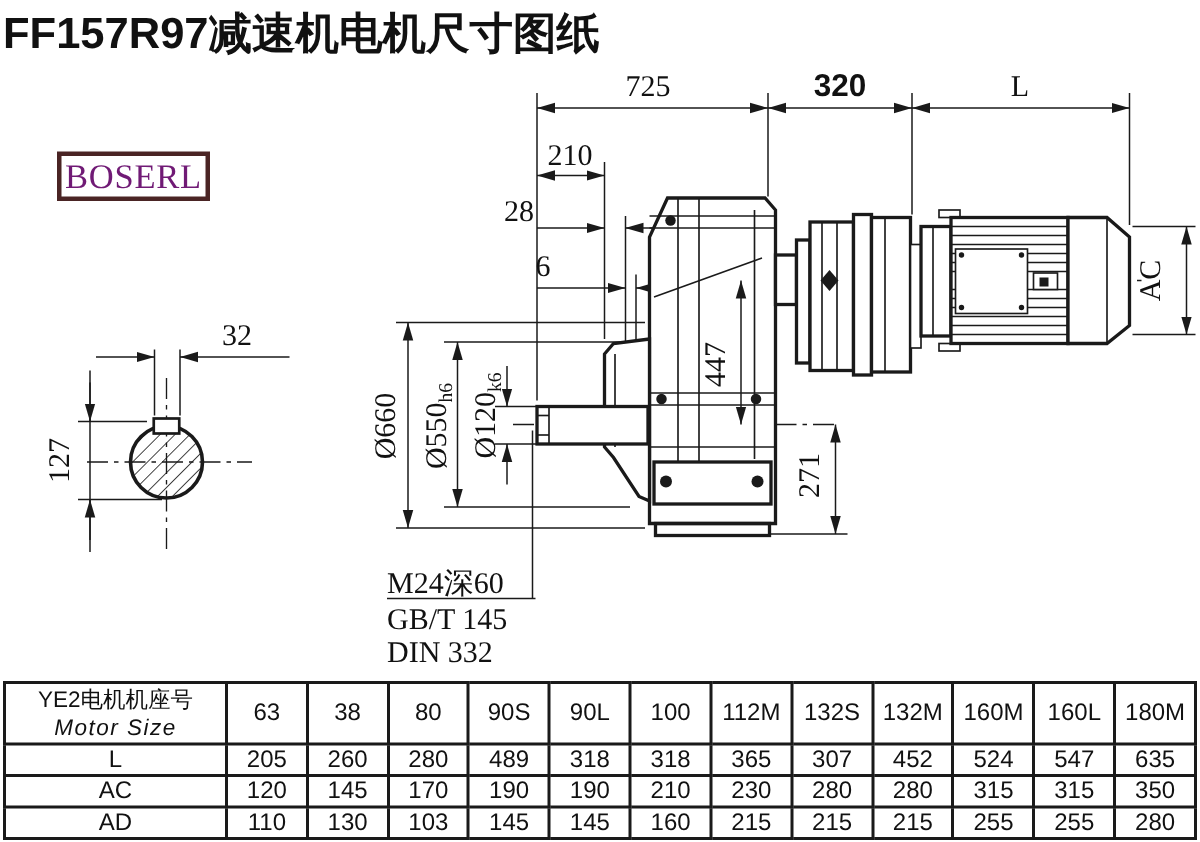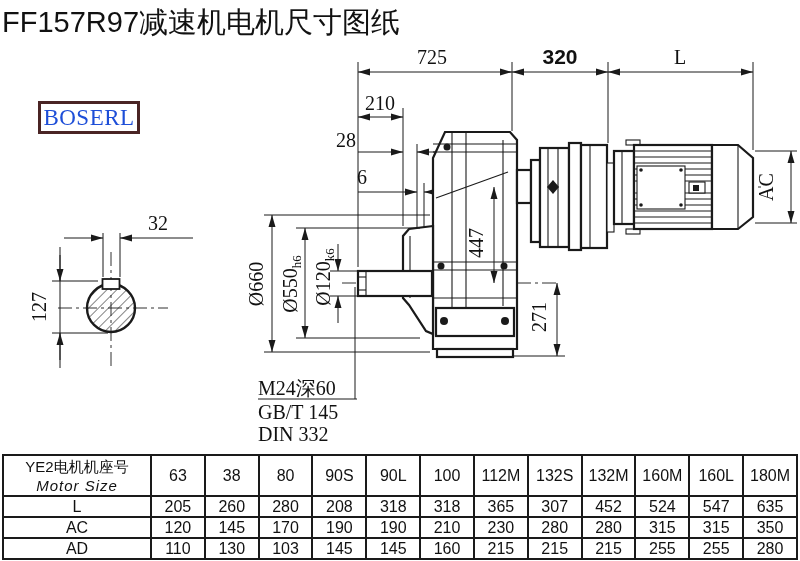--- a/index.html
+++ b/index.html
@@ -1,22 +1,22 @@
 <!DOCTYPE html>
 <html><head>
 <meta charset="utf-8">
 <style>
   html,body{margin:0;padding:0;background:#fff;}
   #stage{position:relative;width:800px;height:561px;background:#ffffff;overflow:hidden;
          font-family:"Liberation Sans",sans-serif;}
-  #title{position:absolute;left:2px;top:3px;font-size:29px;font-weight:400;color:#111;
+  #title{position:absolute;left:2px;top:3px;font-size:29px;font-weight:700;color:#111;
          letter-spacing:0px;white-space:nowrap;}
   #logo{position:absolute;left:38px;top:101px;width:96px;height:27px;border:3px solid #4a2424;
         display:flex;align-items:center;justify-content:center;}
-  #logo span{font-family:"Liberation Serif",serif;font-size:23px;color:#1d4ed8;letter-spacing:0.5px;}
+  #logo span{font-family:"Liberation Serif",serif;font-size:23px;color:#701a75;letter-spacing:0.5px;}
   svg{position:absolute;left:0;top:0;}
   
   .ol{fill:none;stroke:#1a1a1a;stroke-width:2.2;}
   .olf{fill:#ffffff;stroke:#1a1a1a;stroke-width:2.2;}
   .il{fill:none;stroke:#1a1a1a;stroke-width:1.1;}
   .ilf{fill:#ffffff;stroke:#1a1a1a;stroke-width:1.1;}
   .dl{fill:none;stroke:#1a1a1a;stroke-width:1;}
   .cl{fill:none;stroke:#1a1a1a;stroke-width:0.9;stroke-dasharray:14 4 3 4;}
   .dt{font-family:"Liberation Serif",serif;font-size:20px;fill:#111;}
   .dtb{font-family:"Liberation Sans",sans-serif;font-size:21px;font-weight:700;fill:#111;}
@@ -232,21 +232,21 @@
         <td>132M</td>
         <td>160M</td>
         <td>160L</td>
         <td>180M</td>
       </tr>
       <tr class="rw">
         <td class="c0">L</td>
         <td>205</td>
         <td>260</td>
         <td>280</td>
-        <td>208</td>
+        <td>489</td>
         <td>318</td>
         <td>318</td>
         <td>365</td>
         <td>307</td>
         <td>452</td>
         <td>524</td>
         <td>547</td>
         <td>635</td>
       </tr>
       <tr class="rw">

